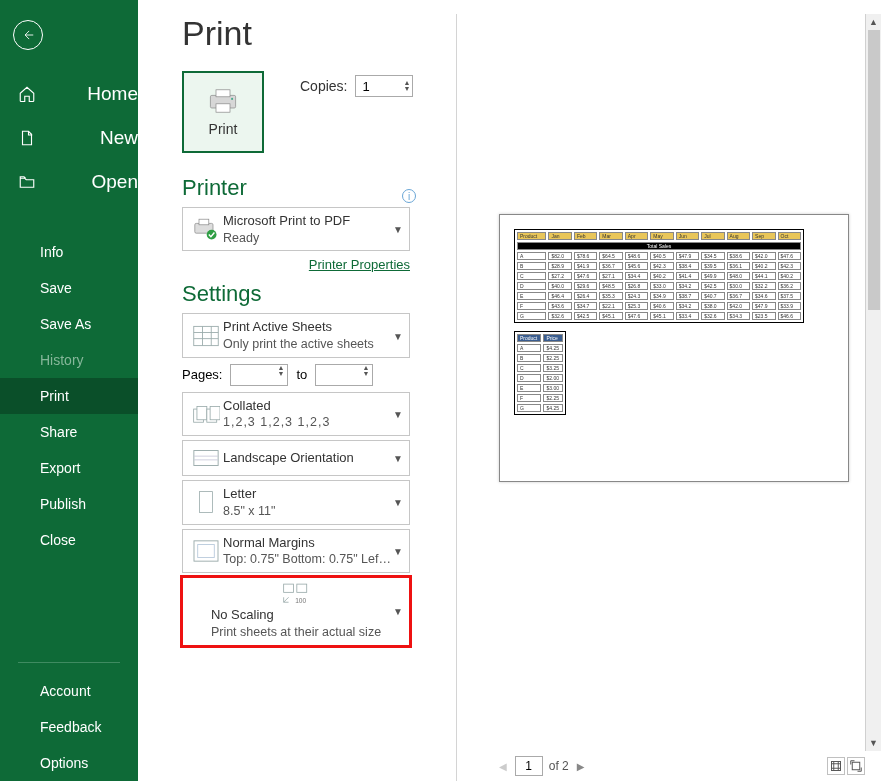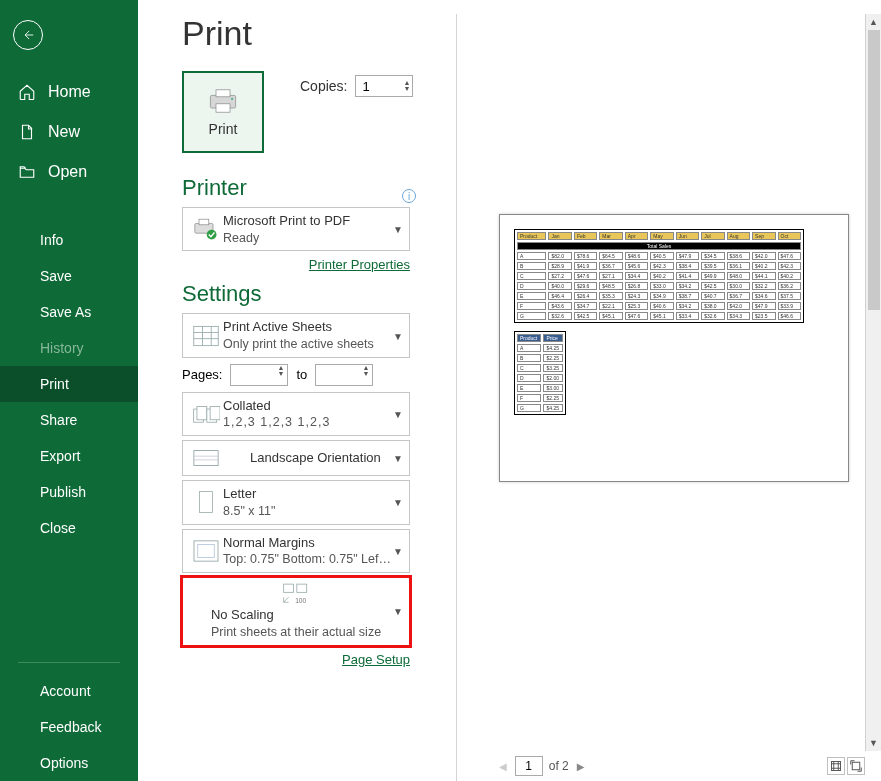--- a/index.html
+++ b/index.html
@@ -3,21 +3,21 @@
 <meta charset="utf-8">
 <style>
 * { box-sizing: border-box; margin: 0; padding: 0; font-family: "Segoe UI", Arial, sans-serif; }
 html, body { width: 881px; height: 781px; overflow: hidden; background: #fff; }
 .root { display: flex; width: 881px; height: 781px; }
 
 
 .sidebar { width: 138px; background: #0e6a37; display: flex; flex-direction: column; color: #fff; padding-top: 20px; }
 .back-circle { width: 30px; height: 30px; border: 1.5px solid #fff; border-radius: 50%; margin-left: 13px; margin-bottom: 22px; display: flex; align-items: center; justify-content: center; cursor: pointer; }
 .back-circle svg { width: 14px; height: 14px; fill: none; stroke: #fff; stroke-width: 1.5; }
-.nav-icon-row { display:flex; align-items:center; gap:12px; padding: 11px 0 11px 18px; font-size: 16px; cursor:pointer; }
+.nav-icon-row { display:flex; align-items:center; gap:12px; padding: 11px 0 11px 18px; font-size: 19px; cursor:pointer;justify-content:space-between; }
 .nav-icon-row svg { width: 18px; height: 18px; fill:none; stroke:#fff; stroke-width:1.5; flex-shrink:0; }
 .nav-row { padding: 10px 0 10px 40px; font-size: 14px; cursor:pointer; }
 .nav-row.disabled { color: #86b79a; cursor:default; }
 .nav-row.selected { background: #0a4f29; }
 .sidebar .spacer { height: 30px; }
 .nav-divider { border: none; border-top: 1px solid #3f8b61; margin: 10px 18px; }
 .sidebar .flex { flex: 1; }
 
 
 .main { flex: 1; background: #fff; padding: 14px 0 0 44px; position: relative; display:flex; }
@@ -35,21 +35,21 @@
 .spin input { border:none; outline:none; width: 40px; padding-left:6px; font-size:13px; background:transparent; }
 .spin-arrows { position:absolute; right:2px; display:flex; flex-direction:column; line-height:6px; font-size:7px; color:#555; }
 
 
 .section-header { font-size: 22px; color:#0e6a37; font-weight:400; margin-top: 8px; margin-bottom: 6px; display:flex; align-items:center; justify-content:space-between; }
 .header-row { display:flex; align-items:flex-end; justify-content:space-between; }
 .info-icon { width: 14px; height: 14px; border:1px solid #6aa6d6; border-radius:50%; color:#6aa6d6; font-size:10px; display:flex; align-items:center; justify-content:center; cursor:pointer; margin-bottom:4px; }
 
 
 .dd { width: 228px; border:1px solid #c6c6c6; background:#fff; padding: 4px 6px; display:flex; align-items:center; position:relative; min-height: 44px; cursor:pointer; }
-.dd.small { min-height: 36px; gap: 27px; }
+.dd.small { min-height: 36px; }
 .dd .icon-slot { width: 34px; display:flex; align-items:center; justify-content:center; flex-shrink:0; }
 .dd .icon-slot svg { width: 28px; height: 24px; }
 .dd .lines { flex:1; font-size: 13px; color:#333; line-height: 1.35; overflow:hidden; }
 .dd .sub { color: #555; font-size: 12.5px; white-space:nowrap; overflow:hidden; text-overflow:ellipsis; }
 .dd .chevron { position:absolute; right:6px; top:50%; transform:translateY(-50%); font-size:10px; color:#555; }
 .dd-gap { height: 4px; }
 
 
 .dd.highlighted { outline: 3px solid #e11; outline-offset: -1px; flex-direction: column; }
 
@@ -281,21 +281,20 @@
             <path d="M2 24l6-6m-6 0v6h6" stroke="#9aa" fill="none"></path>
             <text x="16" y="25" font-size="8" fill="#777">100</text>
           </svg>
         </div>
         <div class="lines">
           <div>No Scaling</div>
           <div class="sub">Print sheets at their actual size</div>
         </div>
         <span class="chevron">▼</span>
       </div>
-      <div class="right-align"><span class="link">Page Setup</span></div>
     </div>
 
     <div class="preview-col">
       <div class="scrollbar-v">
         <div class="arrow">▲</div>
         <div class="thumb"></div>
         <div class="arrow" style="position:absolute;bottom:0;width:100%;">▼</div>
       </div>
 
       <div class="sheet">

